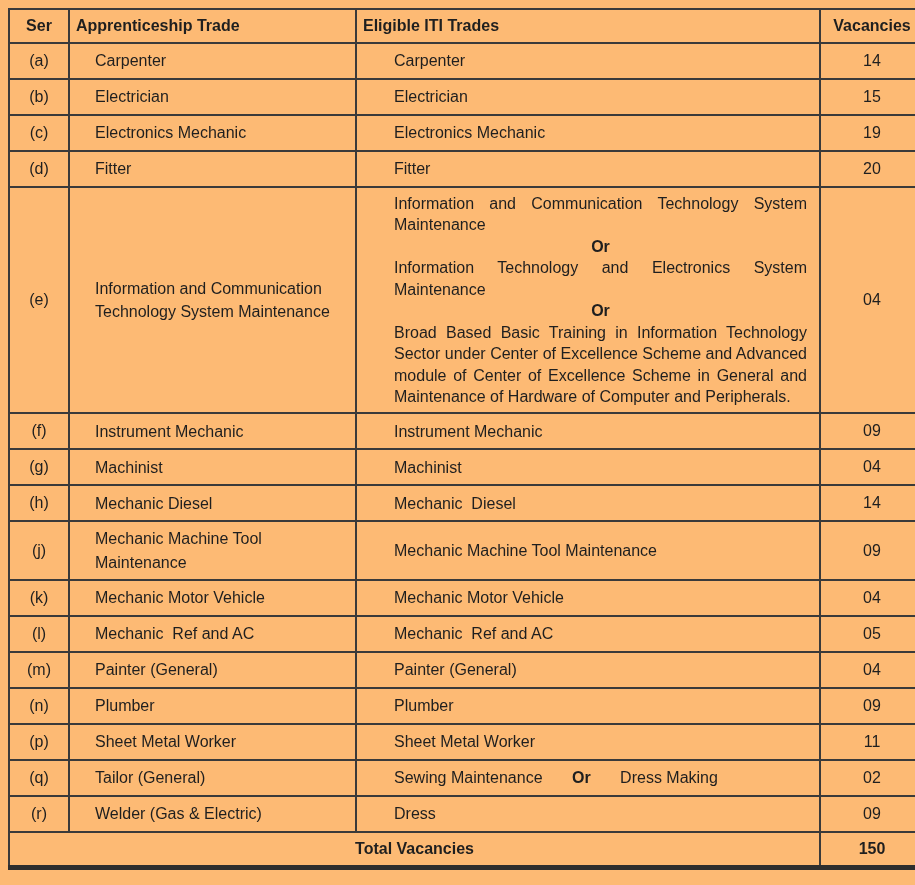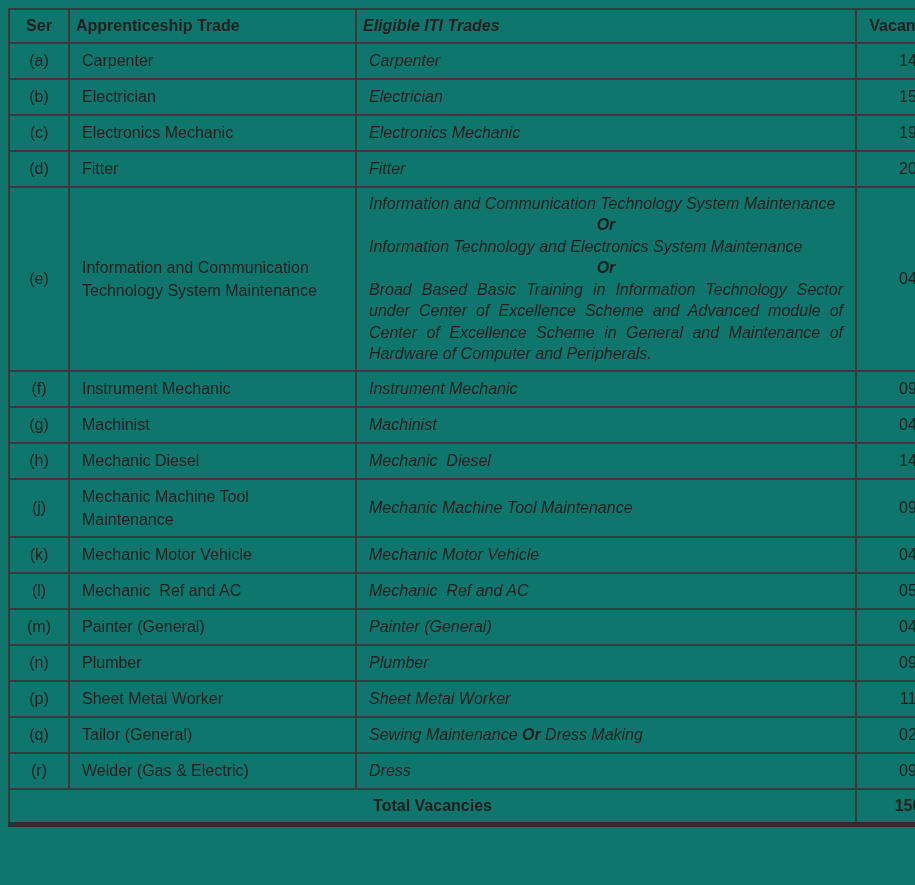--- a/index.html
+++ b/index.html
@@ -7,21 +7,21 @@
     padding: 0;
     background: #ffffff;
     font-family: "Liberation Sans", sans-serif;
     color: #1f1f1f;
   }
   .page {
     width: 915px;
     height: 885px;
     box-sizing: border-box;
     padding: 8px 8px 0 8px;
-    background: #0f766e;
+    background: #fdba74;
   }
   table.vacancy-table {
     border-collapse: collapse;
     width: 899px;
     table-layout: fixed;
     border: 2px solid #3a3a3a;
   }
   table.vacancy-table tfoot td {
     border-bottom: 5px solid #2e2e2e;
   }
@@ -35,26 +35,26 @@
   }
   thead th {
     font-weight: bold;
     text-align: center;
     height: 34px;
     padding: 4px 6px;
   }
   tbody td { height: 36px; }
   .col-ser      { width: 60px;  text-align: center; padding: 5px 4px; }
   .col-trade    { width: 287px; text-align: left;  line-height: 1.45; }
-  .col-eligible { width: 500px; text-align: left;  line-height: 1.34; font-style: italic; }
+  .col-eligible { width: 464px; text-align: left;  line-height: 1.34; }
   .col-vacancies{ width: 104px; text-align: center; }
   .align-center  { text-align: center; }
   .align-justify { text-align: justify; }
   .bold { font-weight: bold; }
-  .preserve { white-space: pre-wrap; }
+  .preserve { white-space: pre-wrap; padding-left: 25px; }
   tfoot td {
     font-weight: bold;
     text-align: center;
     height: 36px;
   }
 </style>
 </head>
 <body>
 
 <div class="page">

